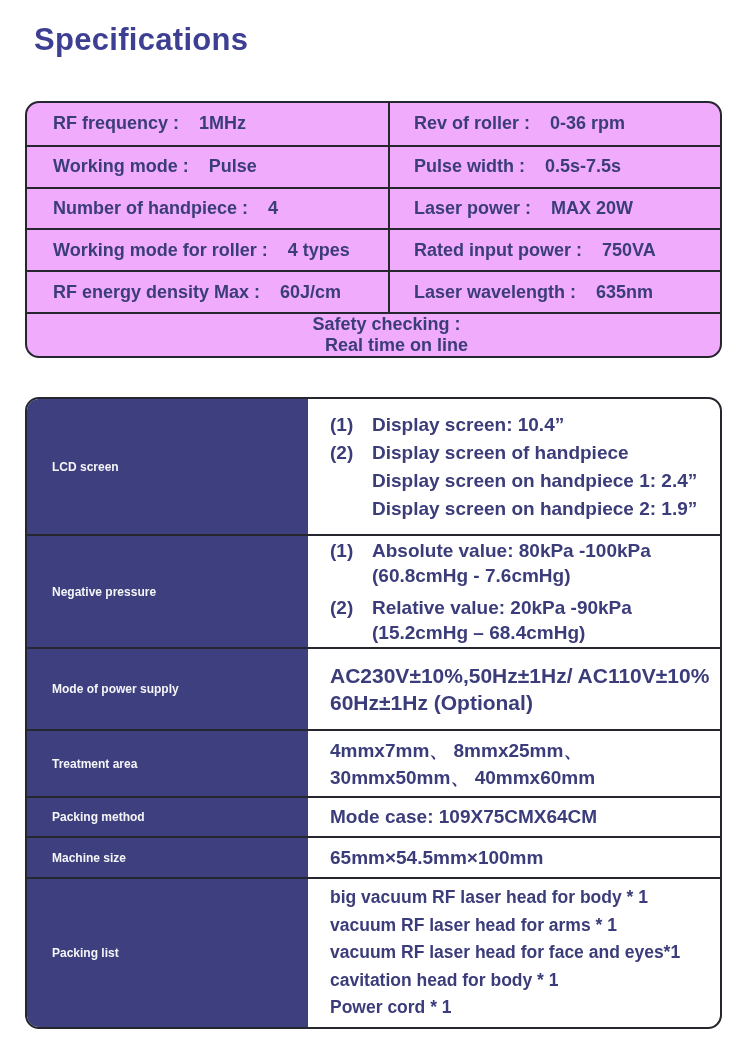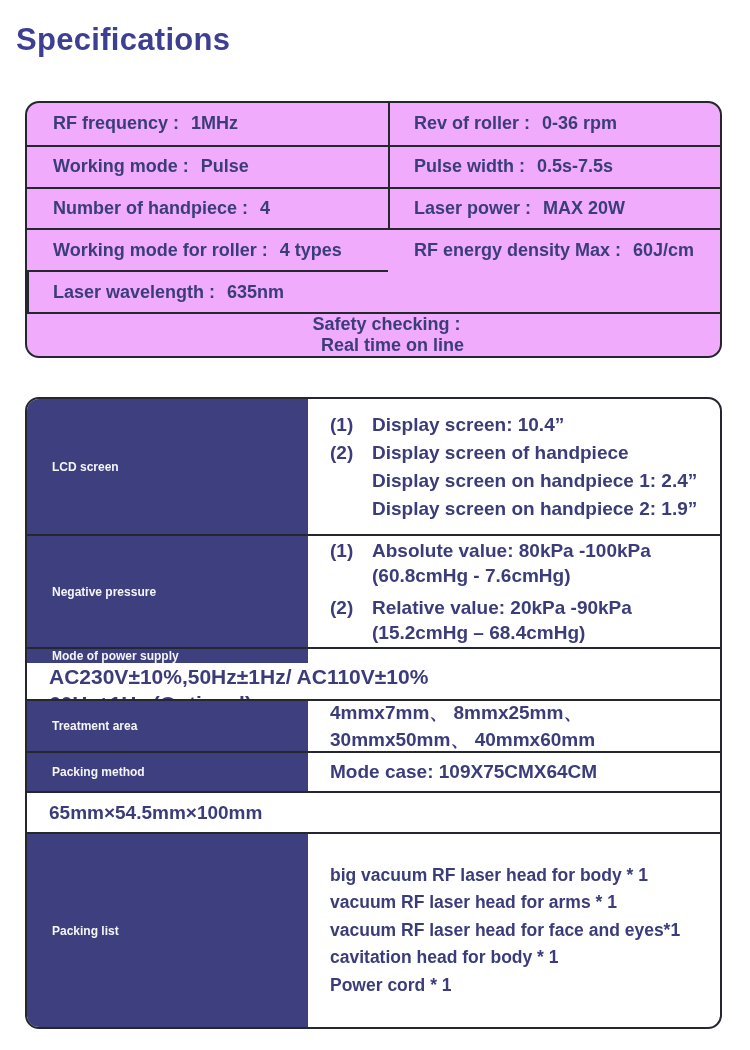--- a/index.html
+++ b/index.html
@@ -11,53 +11,53 @@
     --bg:#ffffff;
   }
   *{box-sizing:border-box;}
   html,body{margin:0;padding:0;}
   body{
     width:750px;height:1050px;position:relative;background:var(--bg);
     font-family:"Liberation Sans","DejaVu Sans",sans-serif;
     color:var(--text);overflow:hidden;
   }
   .page-title{
-    position:absolute;left:16px;top:22px;margin:0;
+    position:absolute;left:34px;top:22px;margin:0;
     font-size:31px;font-weight:bold;color:var(--title-color);
     letter-spacing:0.3px;
   }
 
   
   .table1{
     position:absolute;left:25px;top:101px;width:697px;height:257px;
     border:2px solid var(--line);border-radius:14px;overflow:hidden;
     display:grid;grid-template-columns:361px 1fr;grid-template-rows:repeat(6,1fr);
     background:#f0abfc;
   }
   .t1-cell{
     display:flex;align-items:center;padding-left:26px;
     font-size:18px;font-weight:bold;color:var(--text);white-space:nowrap;
   }
   .t1-cell.r{border-left:2px solid var(--line);padding-left:24px;}
   .t1-cell.bt{border-top:2px solid var(--line);}
   .t1-bottom{grid-column:1 / 3;flex-direction:column;}
-  .val{margin-left:12px;text-align:right;}
+  .val{margin-left:20px;text-align:right;}
 
   
   .table2{
     position:absolute;left:25px;top:397px;width:697px;height:632px;
     border:2px solid var(--line);border-radius:14px;overflow:hidden;
     display:flex;flex-direction:column;background:#fff;
   }
   .t2-row{display:flex;flex-shrink:0;}
   .t2-row + .t2-row{border-top:2px solid var(--line);}
   .r-lcd{height:135px;}
   .r-np{height:113px;}
-  .r-ps{height:52px;flex-direction:column;}
-  .r-ta{height:52px;}
+  .r-ps{height:82px;}
+  .r-ta{height:67px;}
   .r-pm{height:40px;}
   .r-ms{height:41px;}
   .r-pl{flex:1;}
   .t2-label{
     width:281px;flex-shrink:0;background:var(--navy);color:var(--label-text);
     display:flex;align-items:center;padding-left:25px;
     font-size:12px;font-weight:bold;white-space:nowrap;
   }
   .t2-content{
     flex:1;display:flex;flex-direction:column;justify-content:center;
@@ -104,20 +104,24 @@
   </div>
   <div class="t1-cell r bt">
     <span>Laser power :</span>
     <span class="val">MAX 20W</span>
   </div>
 
   <div class="t1-cell bt">
     <span>Working mode for roller :</span>
     <span class="val">4 types</span>
   </div>
+  <div class="t1-cell r bt">
+    <span>Rated input power :</span>
+    <span class="val">750VA</span>
+  </div>
 
   <div class="t1-cell bt">
     <span>RF energy density Max :</span>
     <span class="val">60J/cm</span>
   </div>
   <div class="t1-cell r bt">
     <span>Laser wavelength :</span>
     <span class="val">635nm</span>
   </div>
 
@@ -200,20 +204,21 @@
   <div class="t2-row r-pm">
     <div class="t2-label">Packing method</div>
     <div class="t2-content">
       <div class="line">
         <span class="txt">Mode case: 109X75CMX64CM</span>
       </div>
     </div>
   </div>
 
   <div class="t2-row r-ms">
+    <div class="t2-label">Machine size</div>
     <div class="t2-content">
       <div class="line">
         <span class="txt">65mm×54.5mm×100mm</span>
       </div>
     </div>
   </div>
 
   <div class="t2-row r-pl">
     <div class="t2-label">Packing list</div>
     <div class="t2-content">

